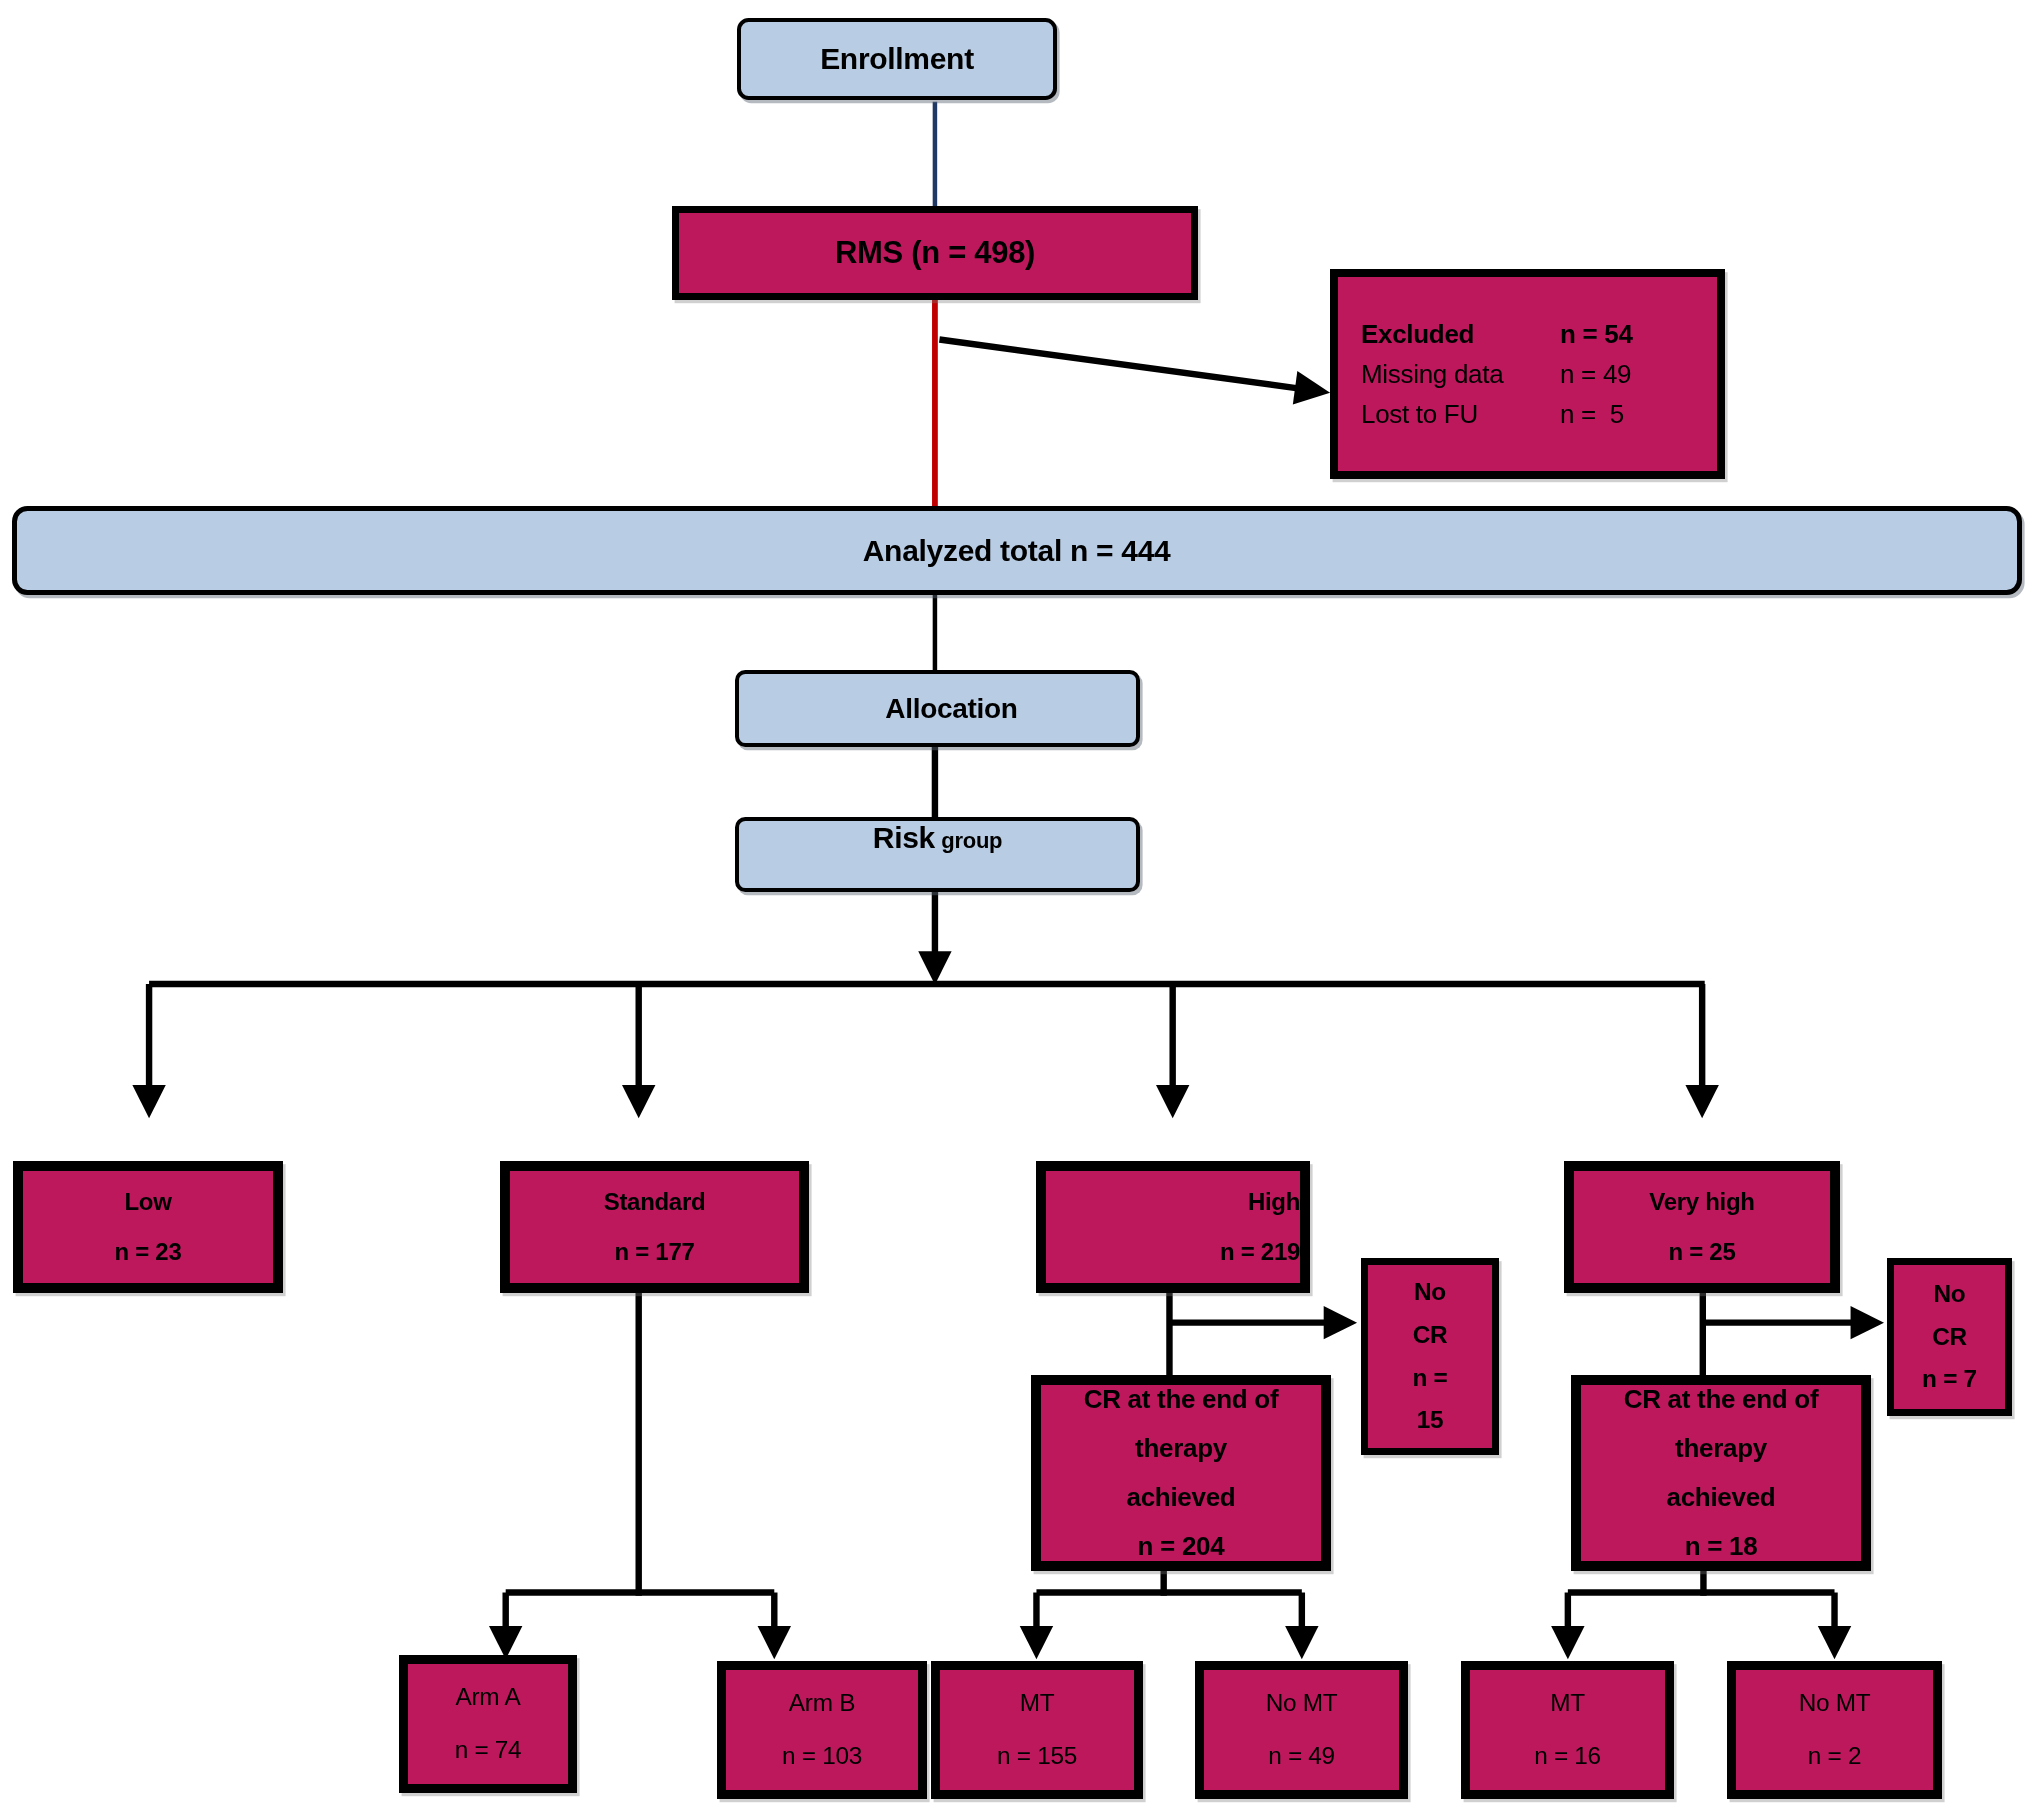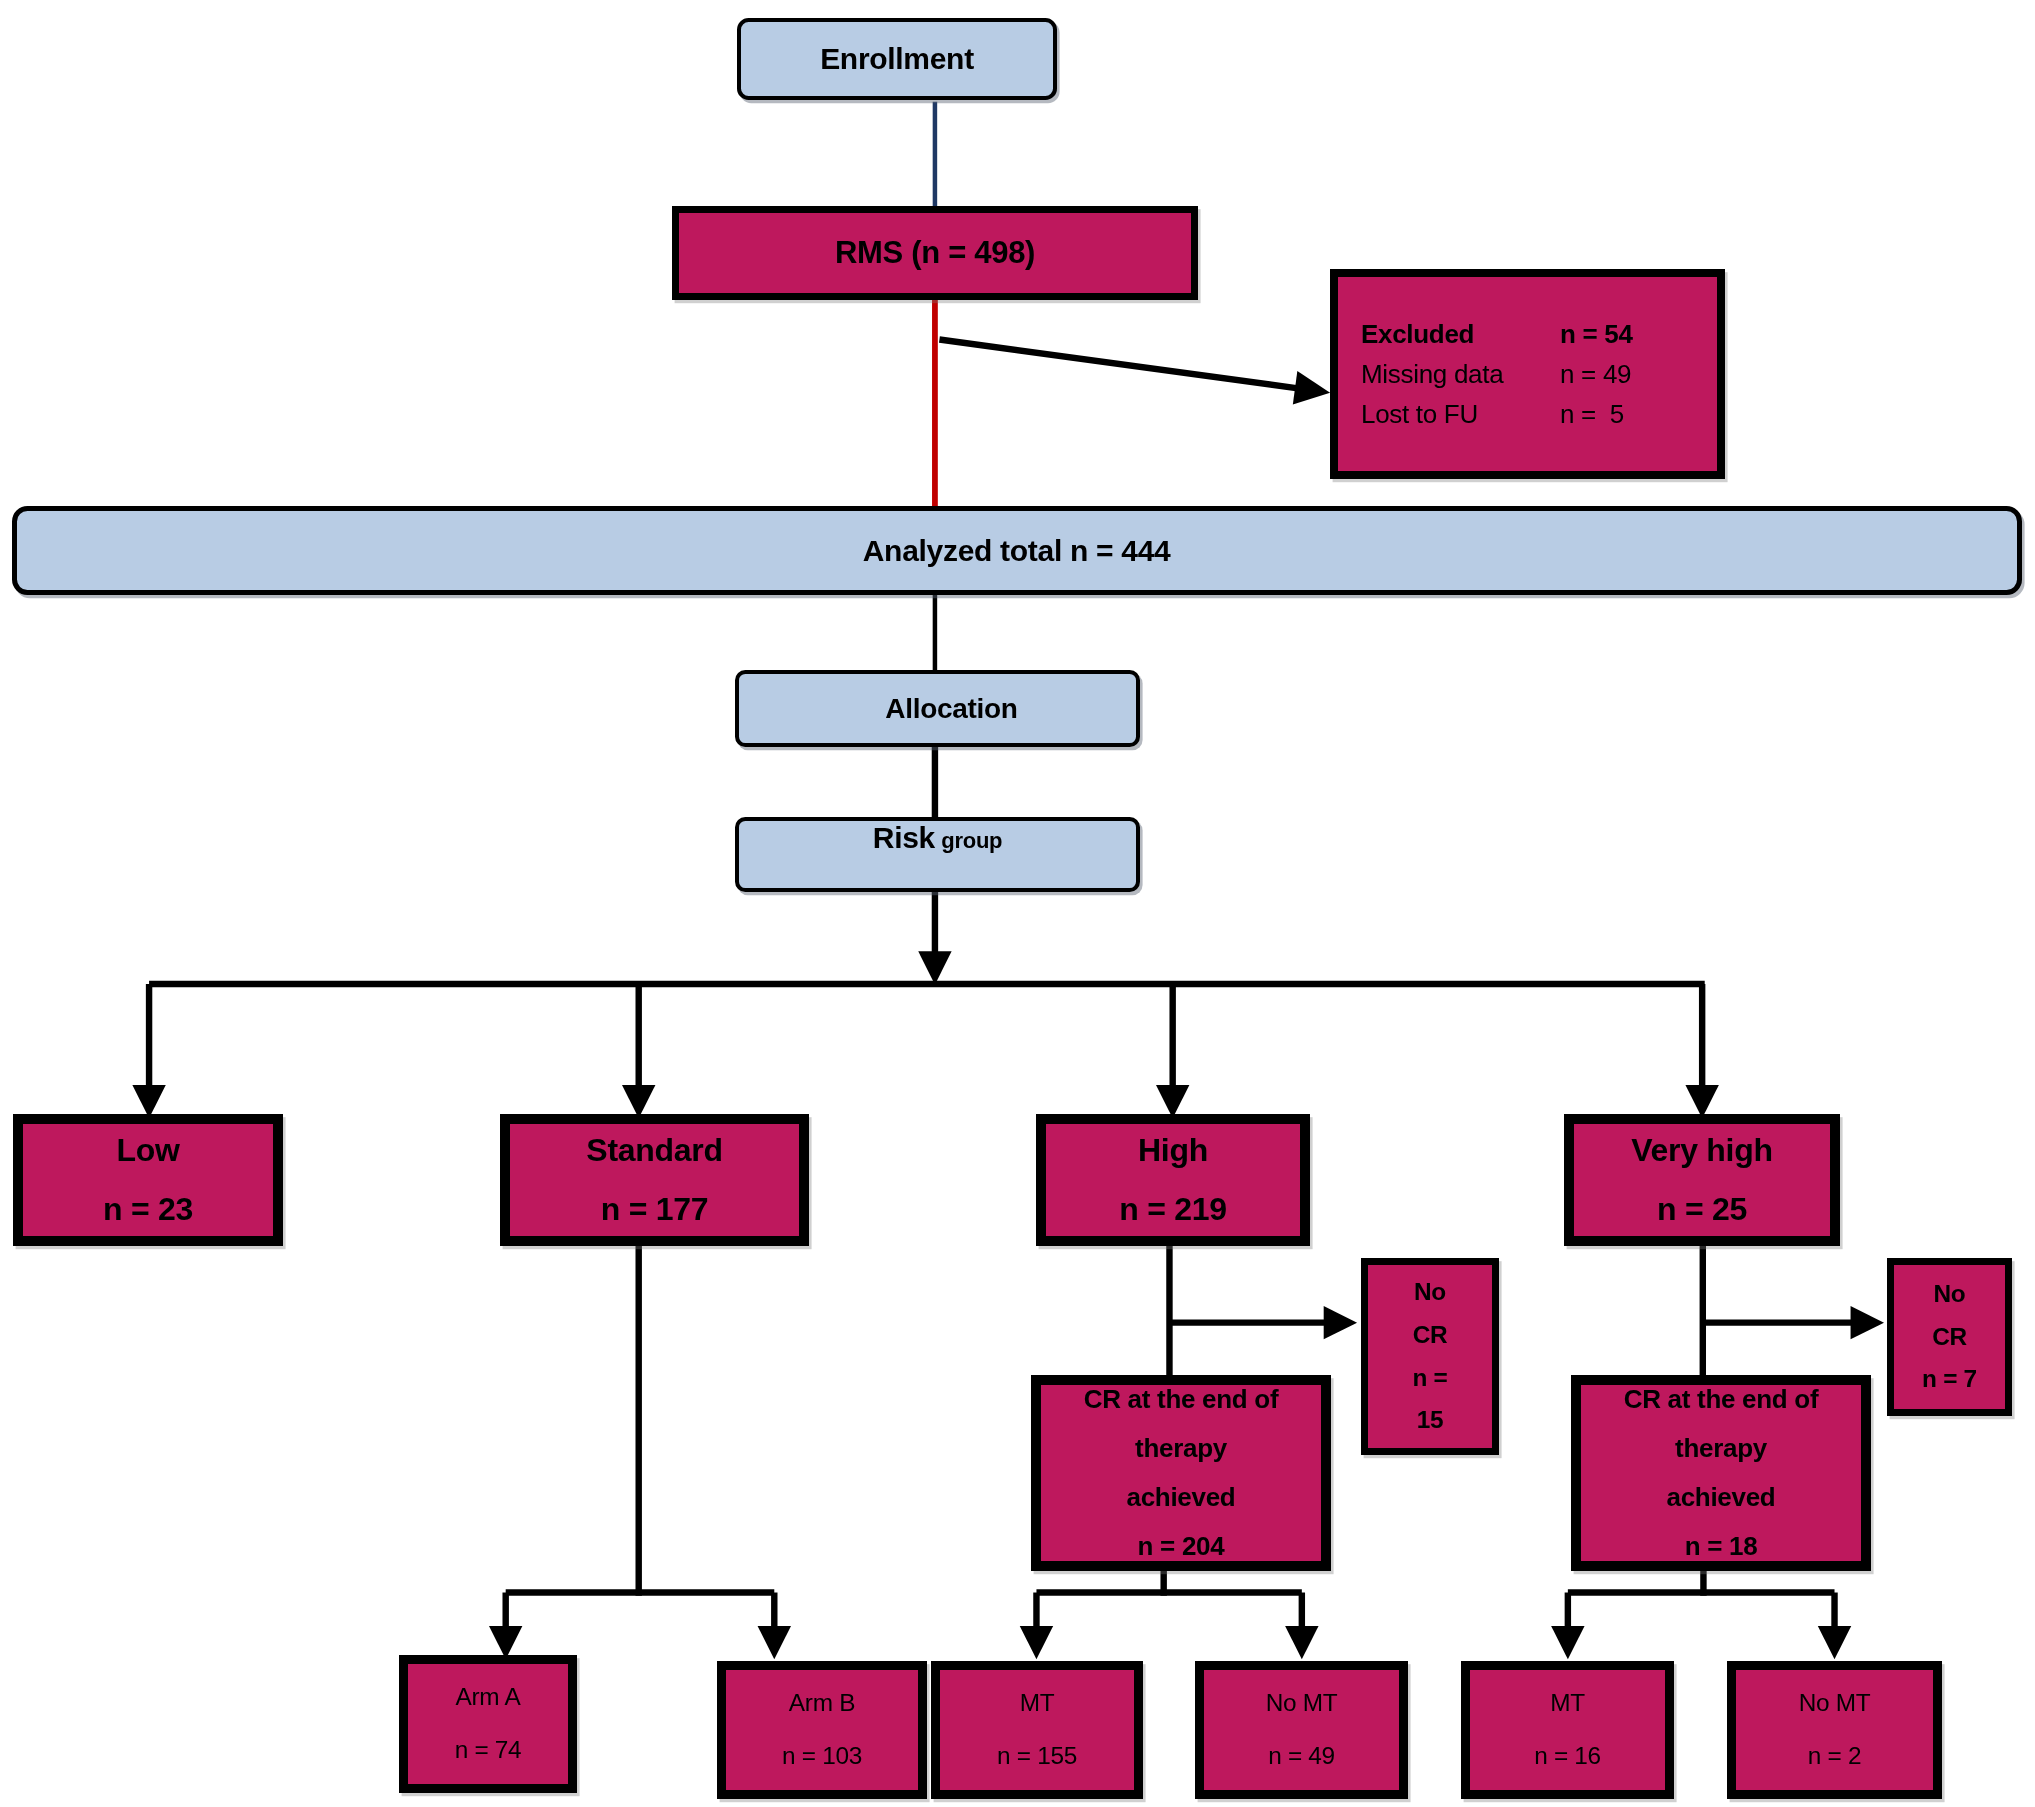--- a/index.html
+++ b/index.html
@@ -53,24 +53,24 @@
   }
   .excl-row{display:grid;grid-template-columns:199px 1fr;text-align:left;line-height:1.0;margin:7px 0;}
   .excl-row .val{white-space:pre;}
   .excl-row.first{font-weight:bold;}
   .b-analyzed{left:11.6px;top:506px;width:2010px;height:89px;border-width:5.1px;border-radius:15.4px;font-size:30px;font-weight:bold;}
   .b-alloc{left:735px;top:670px;width:405px;height:77px;font-size:28px;font-weight:bold;border-radius:10.3px;padding-left:28px;}
   .b-risk{left:735px;top:817px;width:405px;height:75px;border-radius:10.3px;flex-direction:row;align-items:baseline;}
   .b-risk .main{font-size:30px;font-weight:bold;}
   .b-risk .sub{font-size:22px;font-weight:bold;margin-left:6.4px;}
 
-  .branch{border-width:10.3px;font-size:32px;font-weight:bold;gap:23px;line-height:1.1;}
+  .branch{border-width:10.3px;font-size:24px;font-weight:bold;gap:23px;line-height:1.1;margin-top:47px;}
   .b-low{left:13px;top:1114px;width:270px;height:132px;}
   .b-standard{left:500px;top:1114px;width:309px;height:132px;}
-  .b-high{left:1036px;top:1114px;width:274px;height:132px;}
+  .b-high{left:1036px;top:1114px;width:274px;height:132px;align-items:flex-end;}
   .b-veryhigh{left:1564px;top:1114px;width:276px;height:132px;}
 
   .nocr{border-width:7.7px;font-size:24.4px;font-weight:bold;line-height:1.75;}
   .b-nocr-high{left:1361px;top:1258px;width:138px;height:197px;}
   .b-nocr-vh{left:1887px;top:1258px;width:125px;height:158px;}
 
   .crbox{border-width:10.3px;font-size:26px;font-weight:bold;line-height:1.88;margin-left:17px;}
   .b-cr-high{left:1014px;top:1375px;width:300px;height:196px;}
   .b-cr-vh{left:1554px;top:1375px;width:300px;height:196px;}
 

